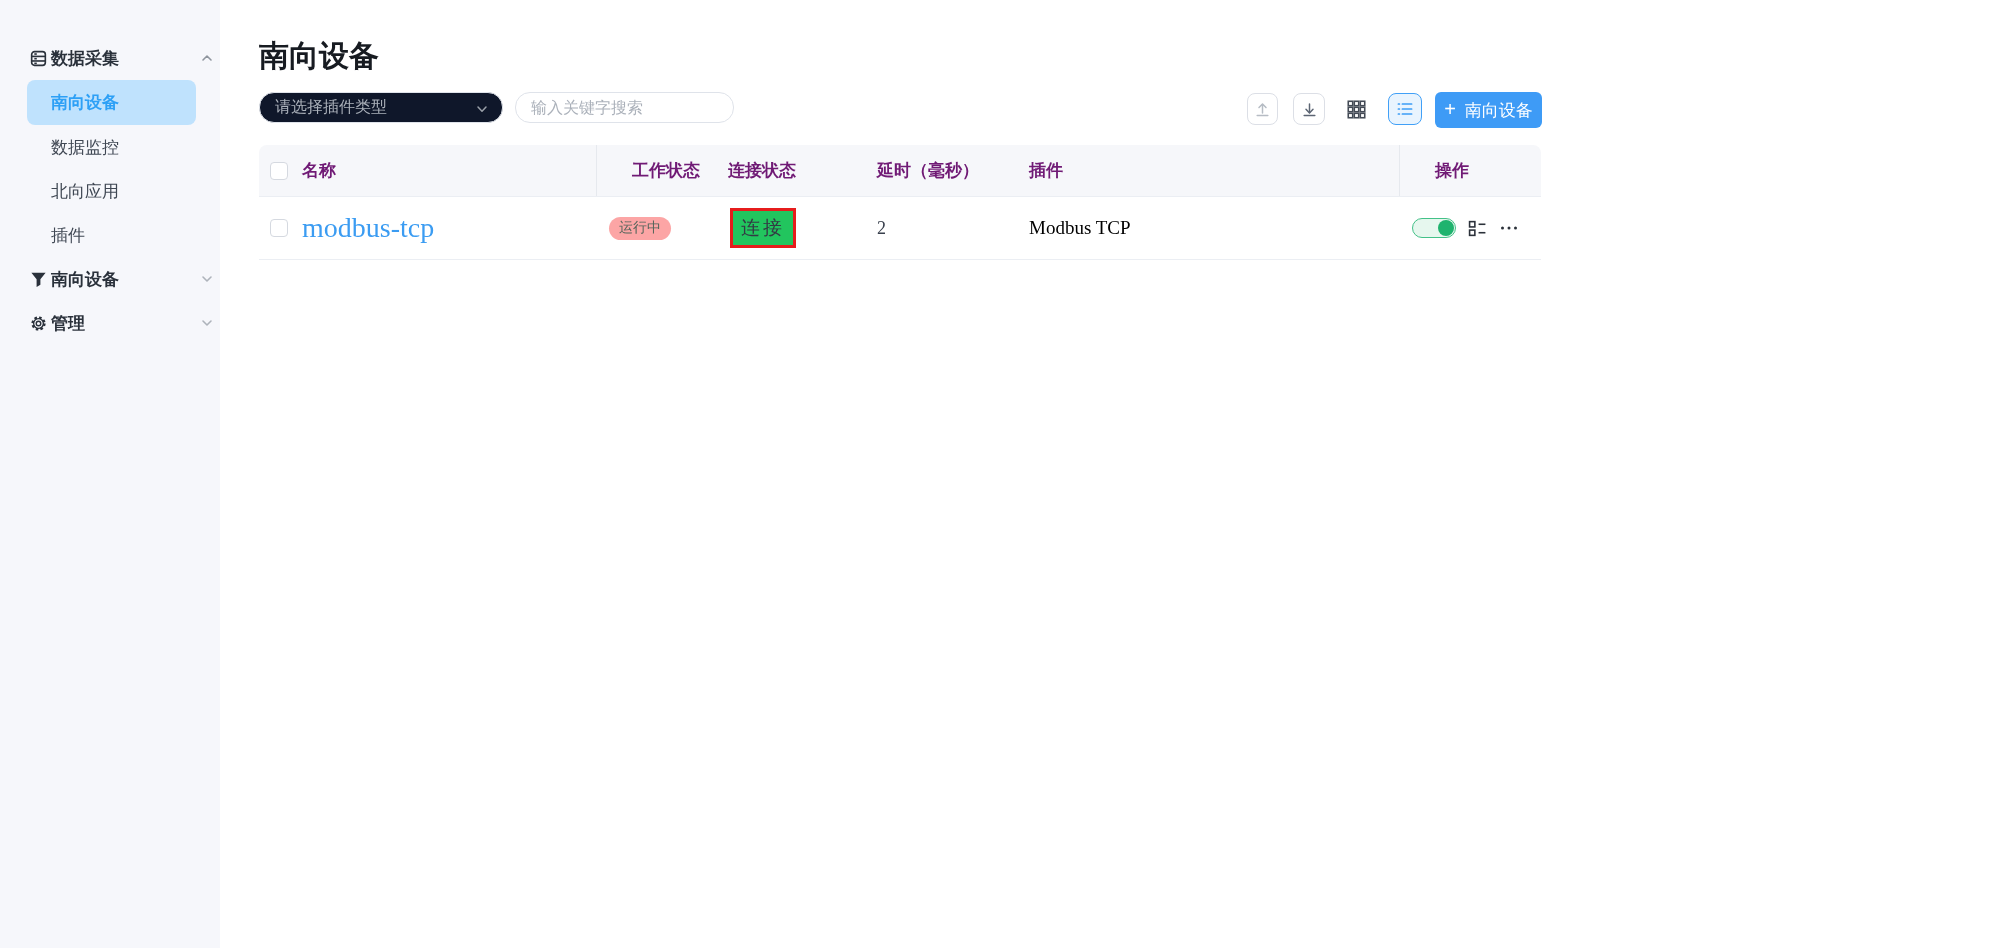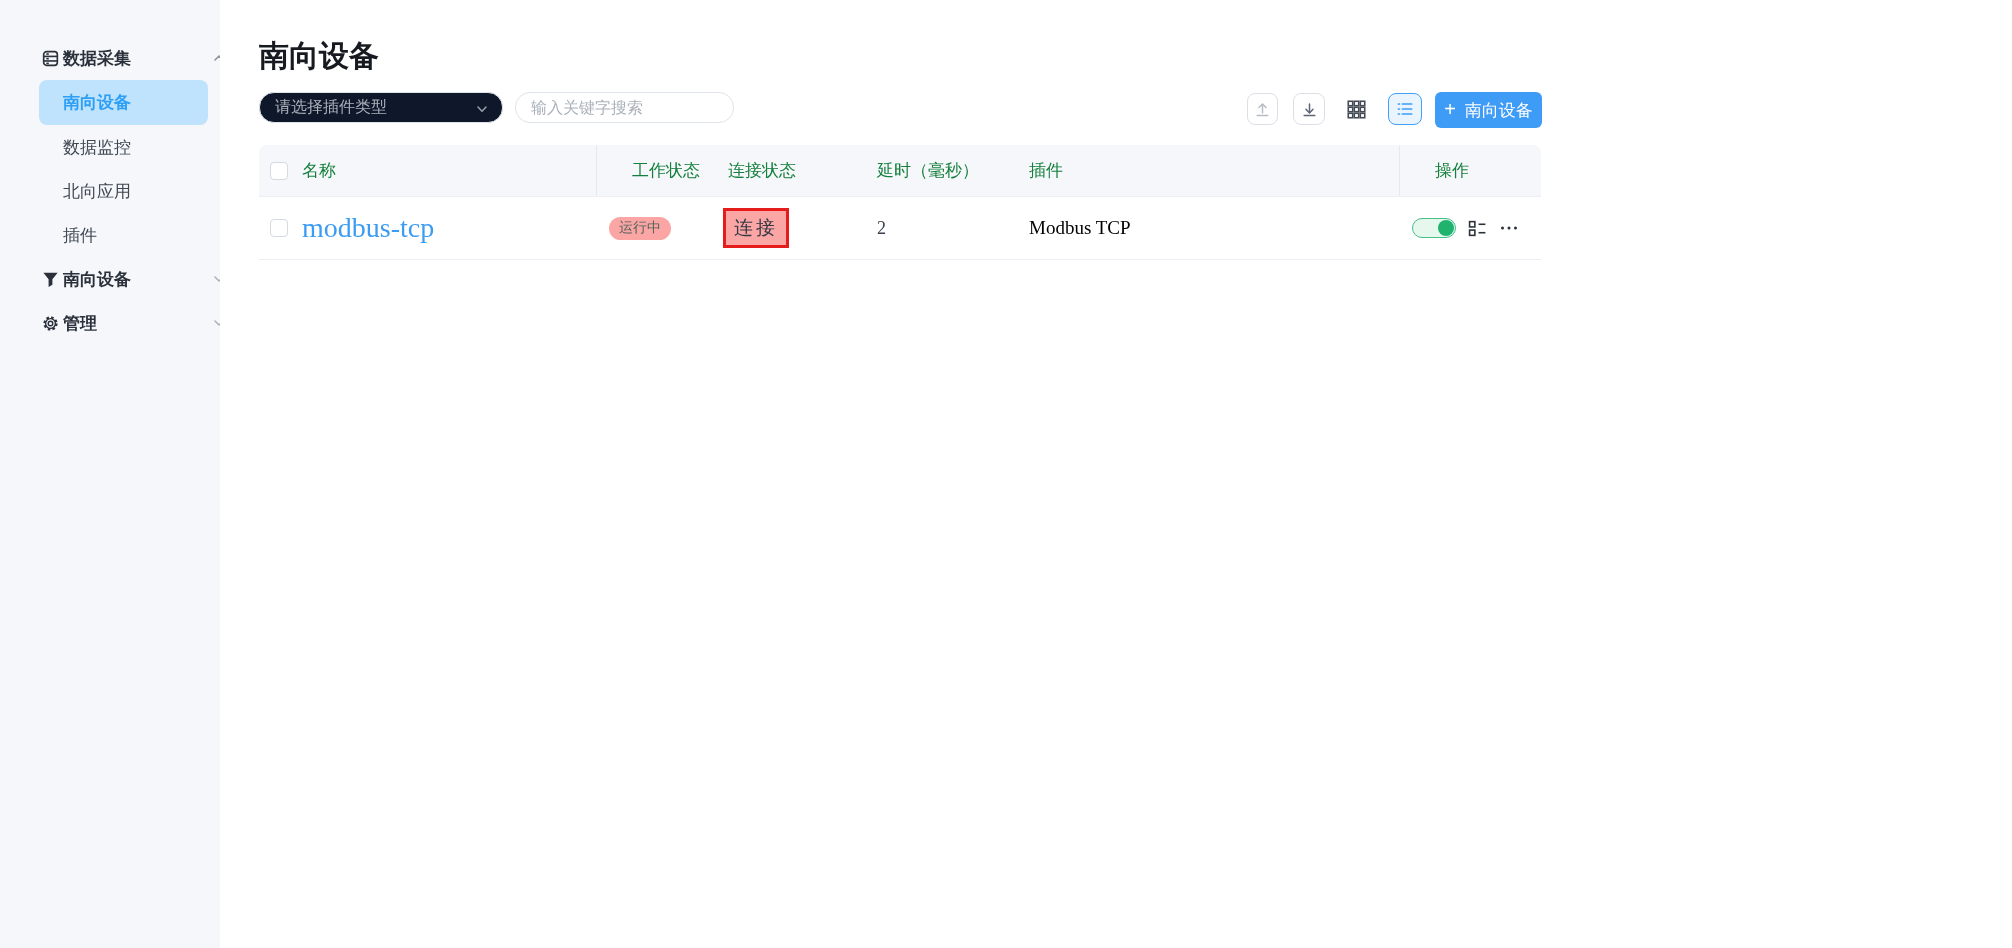--- a/index.html
+++ b/index.html
@@ -1,21 +1,21 @@
 <!DOCTYPE html>
 <html><head>
 <meta charset="utf-8">
 <style>
   * { margin:0; padding:0; box-sizing:border-box; }
   html,body { width:2012px; height:948px; background:#ffffff; font-family:"Liberation Sans",sans-serif; overflow:hidden; }
   .stage { position:relative; width:2012px; height:948px; }
 
   
   .sidebar { position:absolute; left:0; top:0; width:220px; height:948px; background:#f6f7fb; }
-  .nav { position:absolute; left:12px; top:36px; width:220px;padding-left:17px; }
+  .nav { position:absolute; left:0; top:36px; width:220px;padding-left:17px; }
   .nav-group-header { position:relative; height:44px; display:flex; align-items:center; cursor:pointer; }
   .nav-group-header .g-icon { position:absolute; left:12px; width:19px; height:19px; display:flex; align-items:center; justify-content:center; }
   .nav-group-header .g-label { position:absolute; left:34px; font-size:17px; font-weight:700; color:#2a313b; }
   .nav-group-header .chev { position:absolute; left:183px; width:14px; height:14px; }
   .nav-sub { position:relative; height:44px; display:flex; align-items:center; cursor:pointer; }
   .nav-sub .s-label { position:absolute; left:34px; font-size:17px; color:#3f4753; }
   .nav-sub.active { background:#bfe2fd; border-radius:8px; margin:0 24px 0 10px; height:45px; }
   .nav-sub.active .s-label { left:24px; color:#2da0f6; font-weight:700; }
   svg { display:block; }
 
@@ -45,25 +45,25 @@
   .thead { display:flex; height:52px; background:#f6f7fa; border-radius:8px 8px 0 0; border-bottom:1px solid #ebeef3; align-items:center; }
   .trow { display:flex; height:63px; background:#fff; border-bottom:1px solid #ebeef3; align-items:center; }
   .c1 { width:37px; display:flex; align-items:center; }
   .c2 { width:300px; padding-left:6px; }
   .c3 { width:119px; padding-left:13px; }
   .c4 { width:151px; padding-left:13px; }
   .c5 { width:150px; padding-left:11px; }
   .c6 { width:383px; padding-left:13px; }
   .c7 { width:142px; padding-left:13px; display:flex; align-items:center; }
   .thead .sep { box-shadow:inset 1px 0 0 #e6e9ee; align-self:stretch; display:flex; align-items:center;padding-left:36px; }
-  .th { font-size:17px; font-weight:400; color:#15803d; }
+  .th { font-size:17px; font-weight:700; color:#701a75; }
   .checkbox { width:18px; height:18px; border:1px solid #d5d9e0; border-radius:4px; background:#fff; margin-left:11px; cursor:pointer; }
   .name-link { font-family:"Liberation Serif",serif; font-size:28px; color:#3b9cf2; cursor:pointer; }
   .badge { display:inline-flex; align-items:center; justify-content:center; height:23px; padding:0 10px; border-radius:12px; background:#fca5a5; color:#53645a; font-size:14px; }
-  .conn-highlight { display:inline-block; border:3px solid #e61c1c; padding:4px 8px; font-size:19px; color:#333a44; letter-spacing:3px; background:#fca5a5; }
+  .conn-highlight { display:inline-block; border:3px solid #e61c1c; padding:4px 8px; font-size:19px; color:#333a44; letter-spacing:3px; background:#22c55e;margin-left:7px; }
   .delay-val { font-family:"Liberation Serif",serif; font-size:18px; color:#39404d; }
   .plugin-val { font-family:"Liberation Serif",serif; font-size:19px; color:#000000; }
   .c4.row-cell { padding-left:8px; }
 
   .toggle { position:relative; width:44px; height:20px; border-radius:10px; background:#e6f7ee; border:1px solid #43c188; cursor:pointer; }
   .toggle .knob { position:absolute; right:1px; top:1px; width:16px; height:16px; border-radius:50%; background:#1fb36e; }
   .op-icon { margin-left:12px; cursor:pointer; }
 </style>
 </head>
 <body>

